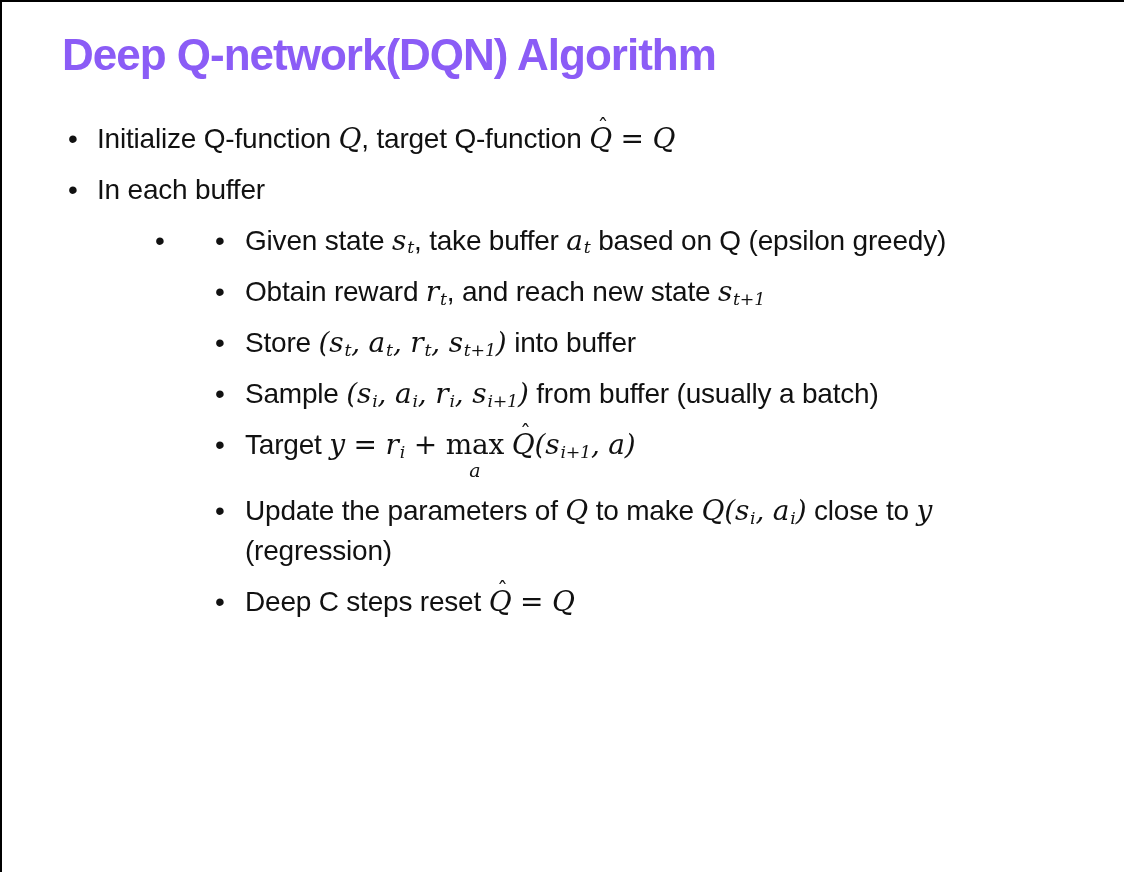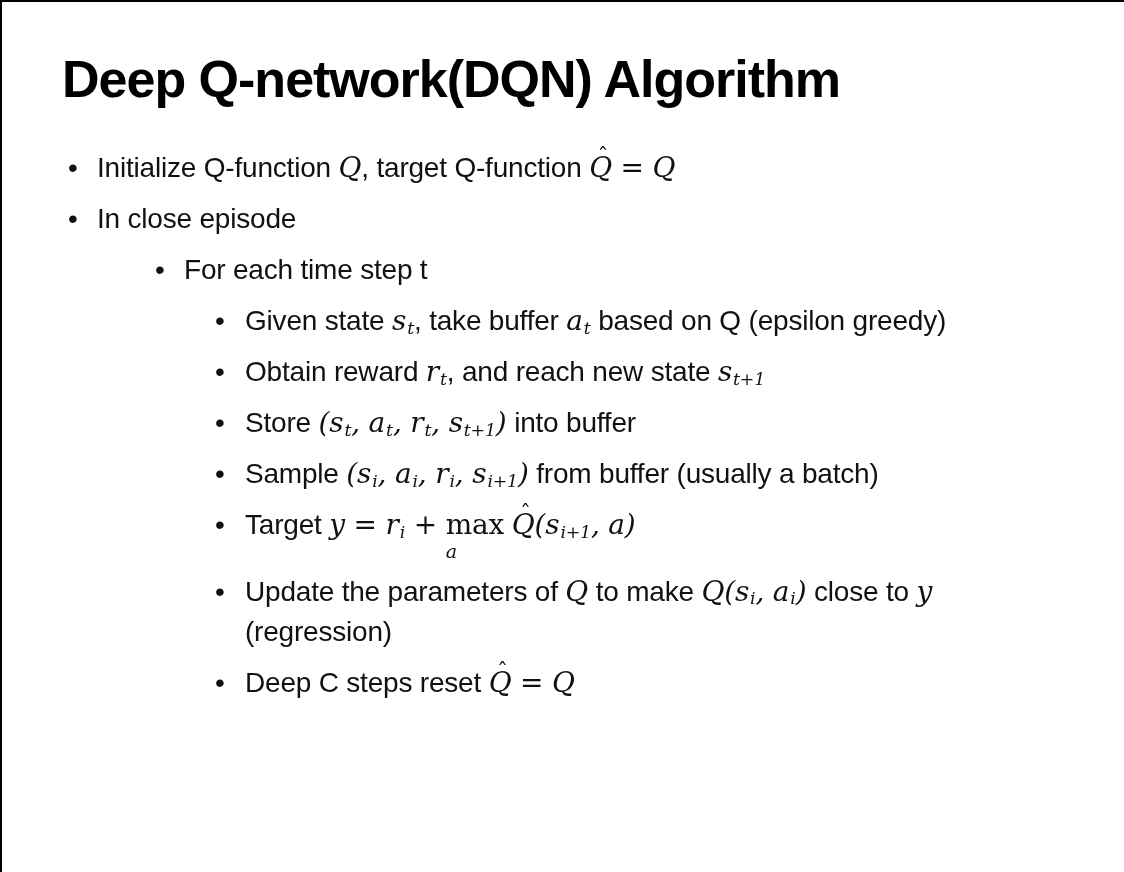--- a/index.html
+++ b/index.html
@@ -14,25 +14,25 @@
     box-sizing: border-box;
     background: #ffffff;
     border-left: 2px solid #000000;
     border-top: 2px solid #000000;
     overflow: hidden;
     font-family: "Liberation Sans", sans-serif;
     color: #111111;
   }
   .title {
     margin: 0;
-    padding: 48px 40px 0 60px;
-    font-size: 52px;
+    padding: 28px 40px 0 60px;
+    font-size: 44px;
     font-weight: 700;
     letter-spacing: -1px;
-    color: #000000;
+    color: #8b5cf6;
     line-height: 1.15;
   }
   .bullet-list {
     margin-top: 38px;
     padding-right: 42px;
   }
   .li {
     position: relative;
     font-size: 28px;
     line-height: 1.43;
@@ -71,20 +71,21 @@
     position: absolute;
     top: -0.32em;
     left: 50%;
     transform: translateX(-28%);
     font-size: 0.78em;
     font-style: normal;
     font-family: "DejaVu Serif", serif;
   }
   .maxop {
     display: inline-block;
+    text-align: center;
     vertical-align: -0.84em;
     white-space: nowrap;
   }
   .max-word {
     display: block;
     font-family: "DejaVu Serif", "Liberation Serif", serif;
     font-style: normal;
     line-height: 1.2;
   }
   .max-under {
@@ -95,22 +96,22 @@
     line-height: 1.0;
   }
 </style>
 </head>
 <body>
 
 <div class="slide">
   <h1 class="title">Deep Q-network(DQN) Algorithm</h1>
   <div class="bullet-list">
       <div class="li lvl1"><span class="bullet">•</span><span class="content"><span class="txt">Initialize Q-function </span><span class="m">Q</span><span class="txt">, target Q-function </span><span class="hat"><span class="m">Q</span><span class="hat-mark">ˆ</span></span><span class="m"> = Q</span></span></div>
-      <div class="li lvl1"><span class="bullet">•</span><span class="content"><span class="txt">In close episode</span></span></div>
-      <div class="li lvl2"><span class="bullet">•</span><span class="content"><span class="txt">For each time step t</span></span></div>
+      <div class="li lvl1"><span class="bullet">•</span><span class="content"><span class="txt">In each buffer</span></span></div>
+      <div class="li lvl2"><span class="bullet">•</span></div>
       <div class="li lvl3"><span class="bullet">•</span><span class="content"><span class="txt">Given state </span><span class="msub"><span class="m">s</span><span class="sub">t</span></span><span class="txt">, take buffer </span><span class="msub"><span class="m">a</span><span class="sub">t</span></span><span class="txt"> based on Q (epsilon greedy)</span></span></div>
       <div class="li lvl3"><span class="bullet">•</span><span class="content"><span class="txt">Obtain reward </span><span class="msub"><span class="m">r</span><span class="sub">t</span></span><span class="txt">, and reach new state </span><span class="msub"><span class="m">s</span><span class="sub">t+1</span></span></span></div>
       <div class="li lvl3"><span class="bullet">•</span><span class="content"><span class="txt">Store </span><span class="m">(</span><span class="msub"><span class="m">s</span><span class="sub">t</span></span><span class="m">, </span><span class="msub"><span class="m">a</span><span class="sub">t</span></span><span class="m">, </span><span class="msub"><span class="m">r</span><span class="sub">t</span></span><span class="m">, </span><span class="msub"><span class="m">s</span><span class="sub">t+1</span></span><span class="m">)</span><span class="txt"> into buffer</span></span></div>
       <div class="li lvl3"><span class="bullet">•</span><span class="content"><span class="txt">Sample </span><span class="m">(</span><span class="msub"><span class="m">s</span><span class="sub">i</span></span><span class="m">, </span><span class="msub"><span class="m">a</span><span class="sub">i</span></span><span class="m">, </span><span class="msub"><span class="m">r</span><span class="sub">i</span></span><span class="m">, </span><span class="msub"><span class="m">s</span><span class="sub">i+1</span></span><span class="m">)</span><span class="txt"> from buffer (usually a batch)</span></span></div>
       <div class="li lvl3"><span class="bullet">•</span><span class="content"><span class="txt">Target </span><span class="m">y = </span><span class="msub"><span class="m">r</span><span class="sub">i</span></span><span class="m"> + </span><span class="maxop"><span class="max-word">max</span><span class="max-under">a</span></span><span class="txt"> </span><span class="hat"><span class="m">Q</span><span class="hat-mark">ˆ</span></span><span class="m">(</span><span class="msub"><span class="m">s</span><span class="sub">i+1</span></span><span class="m">, a)</span></span></div>
       <div class="li lvl3"><span class="bullet">•</span><span class="content"><span class="txt">Update the parameters of </span><span class="m">Q</span><span class="txt"> to make </span><span class="m">Q(</span><span class="msub"><span class="m">s</span><span class="sub">i</span></span><span class="m">, </span><span class="msub"><span class="m">a</span><span class="sub">i</span></span><span class="m">)</span><span class="txt"> close to </span><span class="m">y</span><span class="txt"> (regression)</span></span></div>
       <div class="li lvl3"><span class="bullet">•</span><span class="content"><span class="txt">Deep C steps reset </span><span class="hat"><span class="m">Q</span><span class="hat-mark">ˆ</span></span><span class="m"> = Q</span></span></div>
     </div>
 </div>
 

